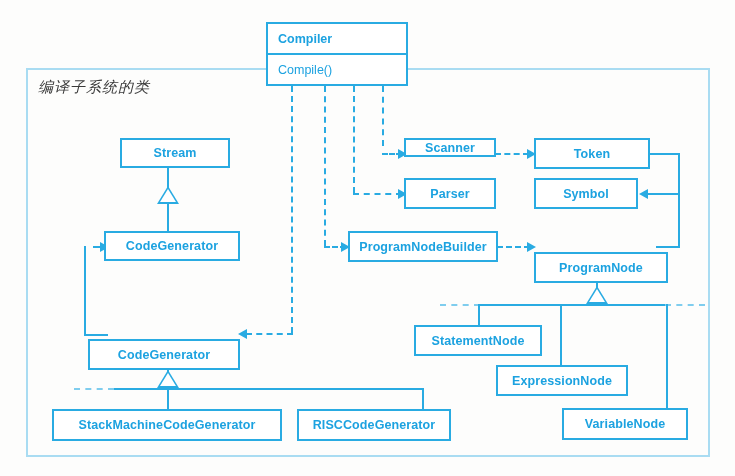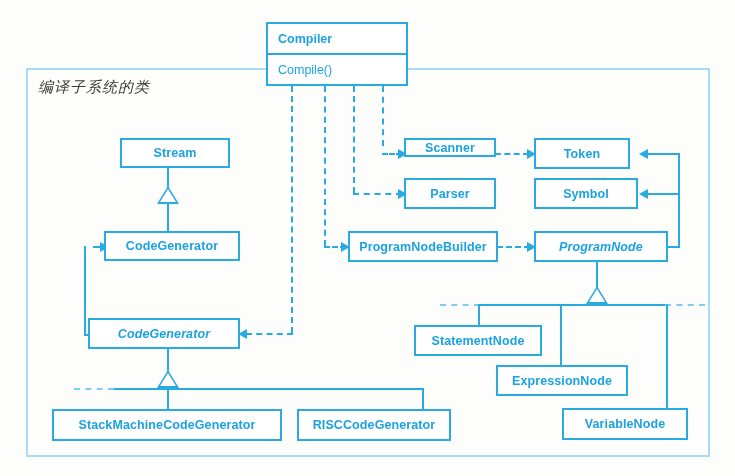--- a/index.html
+++ b/index.html
@@ -47,21 +47,21 @@
     font-size: 12.5px;
     font-weight: bold;
     display: flex;
     align-items: center;
     justify-content: center;
     text-align: center;
     white-space: nowrap;
     letter-spacing: 0.1px;
   }
   .cls.abstract {
-    font-style: italic;
+    margin-top: 21px;
   }
   
   #cls-compiler {
     position: absolute;
     left: 266px;
     top: 22px;
     width: 142px;
     height: 64px;
     box-sizing: border-box;
     border: 2px solid #29abe2;
@@ -219,21 +219,21 @@
   <div class="cls" style="left:52px; top:409px; width:230px; height:32px;">StackMachineCodeGenerator</div>
 
   <div class="cls abstract" style="left:88px; top:318px; width:152px; height:31px;">CodeGenerator</div>
 
   <div class="cls" style="left:297px; top:409px; width:154px; height:32px;">RISCCodeGenerator</div>
 
   <div class="cls" style="left:404px; top:138px; width:92px; height:19px;">Scanner</div>
 
   <div class="cls" style="left:404px; top:178px; width:92px; height:31px;">Parser</div>
 
-  <div class="cls" style="left:534px; top:138px; width:96px; height:31px;">Token</div>
+  <div class="cls" style="left:534px; top:138px; width:116px; height:31px;">Token</div>
 
   <div class="cls" style="left:534px; top:178px; width:104px; height:31px;">Symbol</div>
 
   <div class="cls" style="left:348px; top:231px; width:150px; height:31px;">ProgramNodeBuilder</div>
 
   <div class="cls abstract" style="left:534px; top:231px; width:134px; height:31px;">ProgramNode</div>
 
   <div class="cls" style="left:414px; top:325px; width:128px; height:31px;">StatementNode</div>
 
   <div class="cls" style="left:496px; top:365px; width:132px; height:31px;">ExpressionNode</div>

